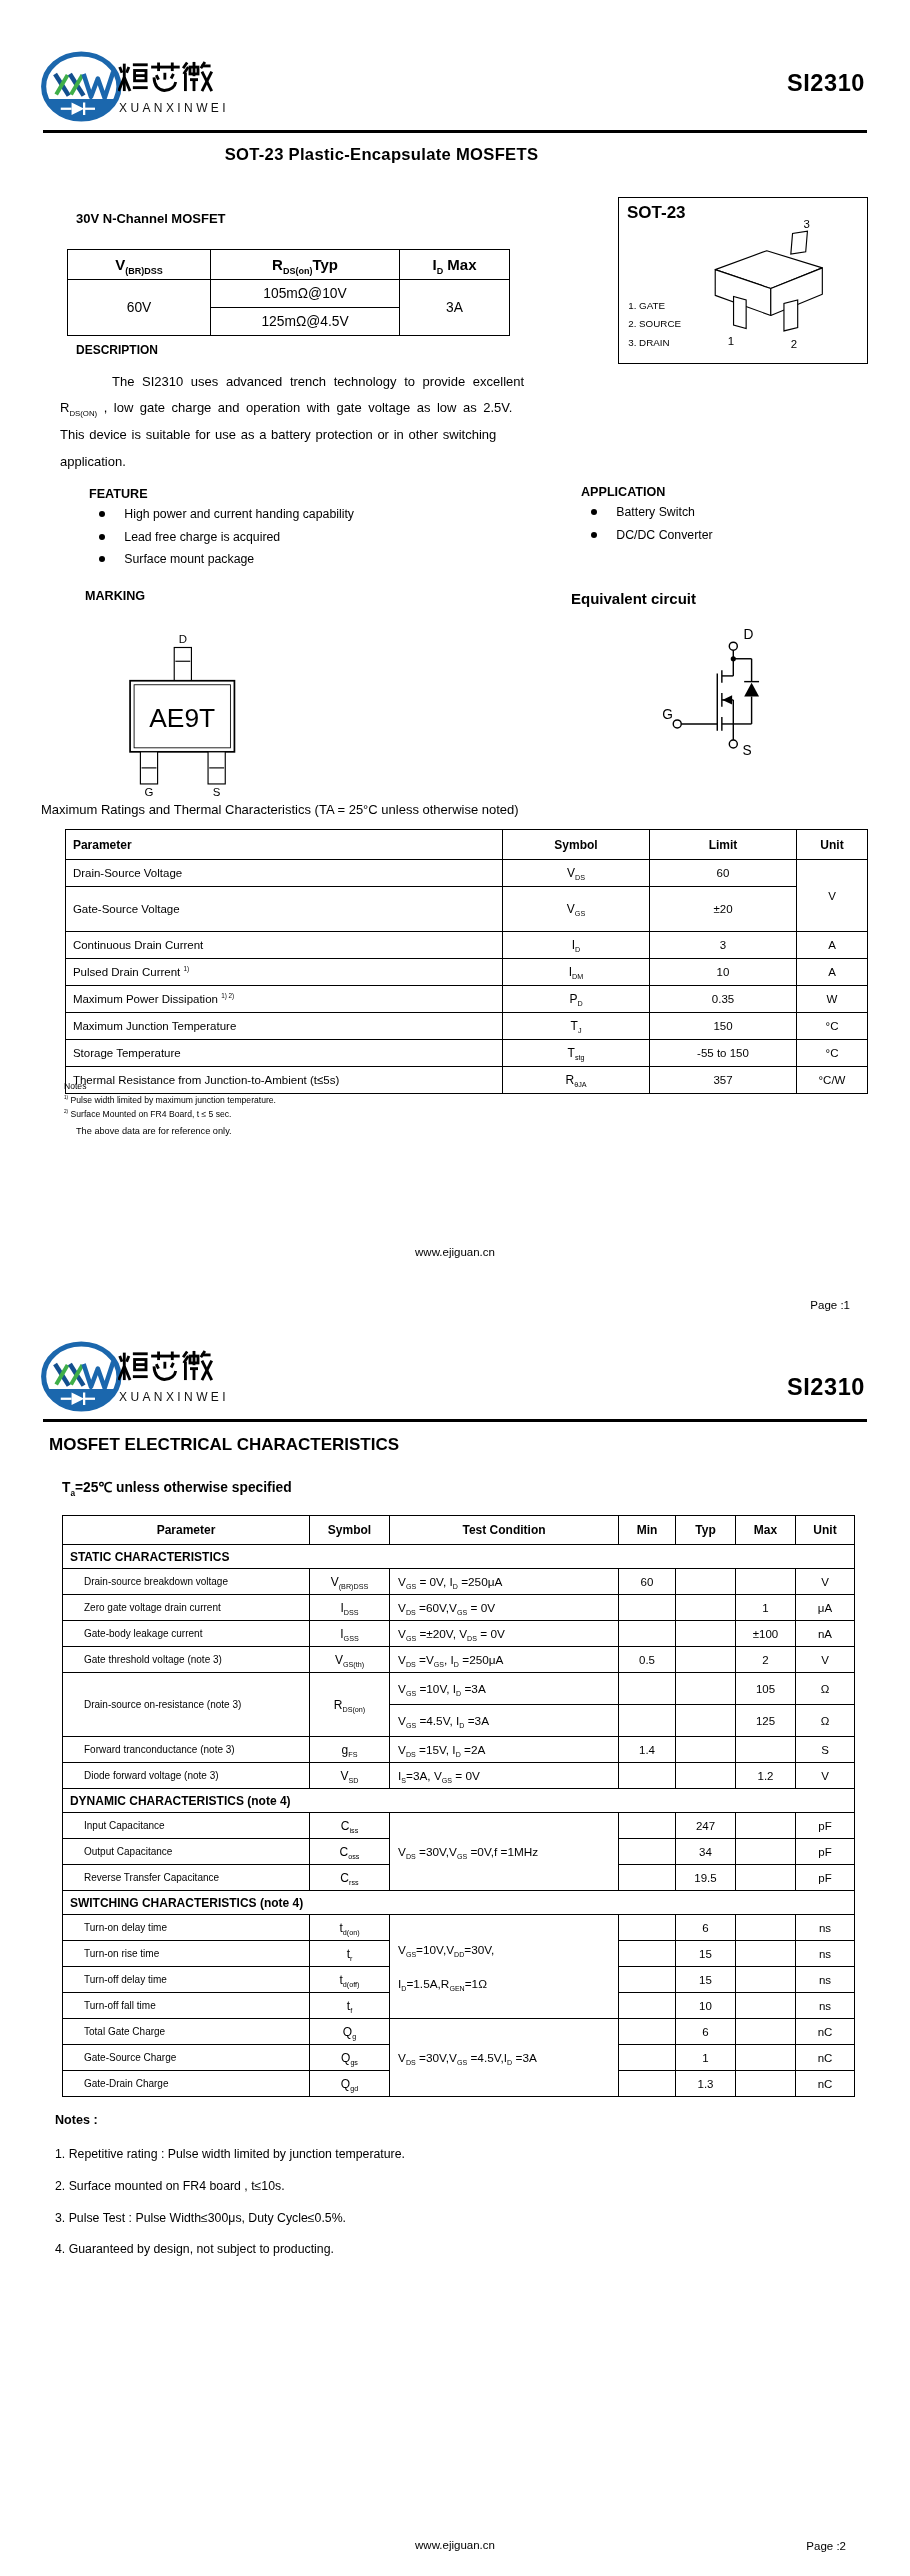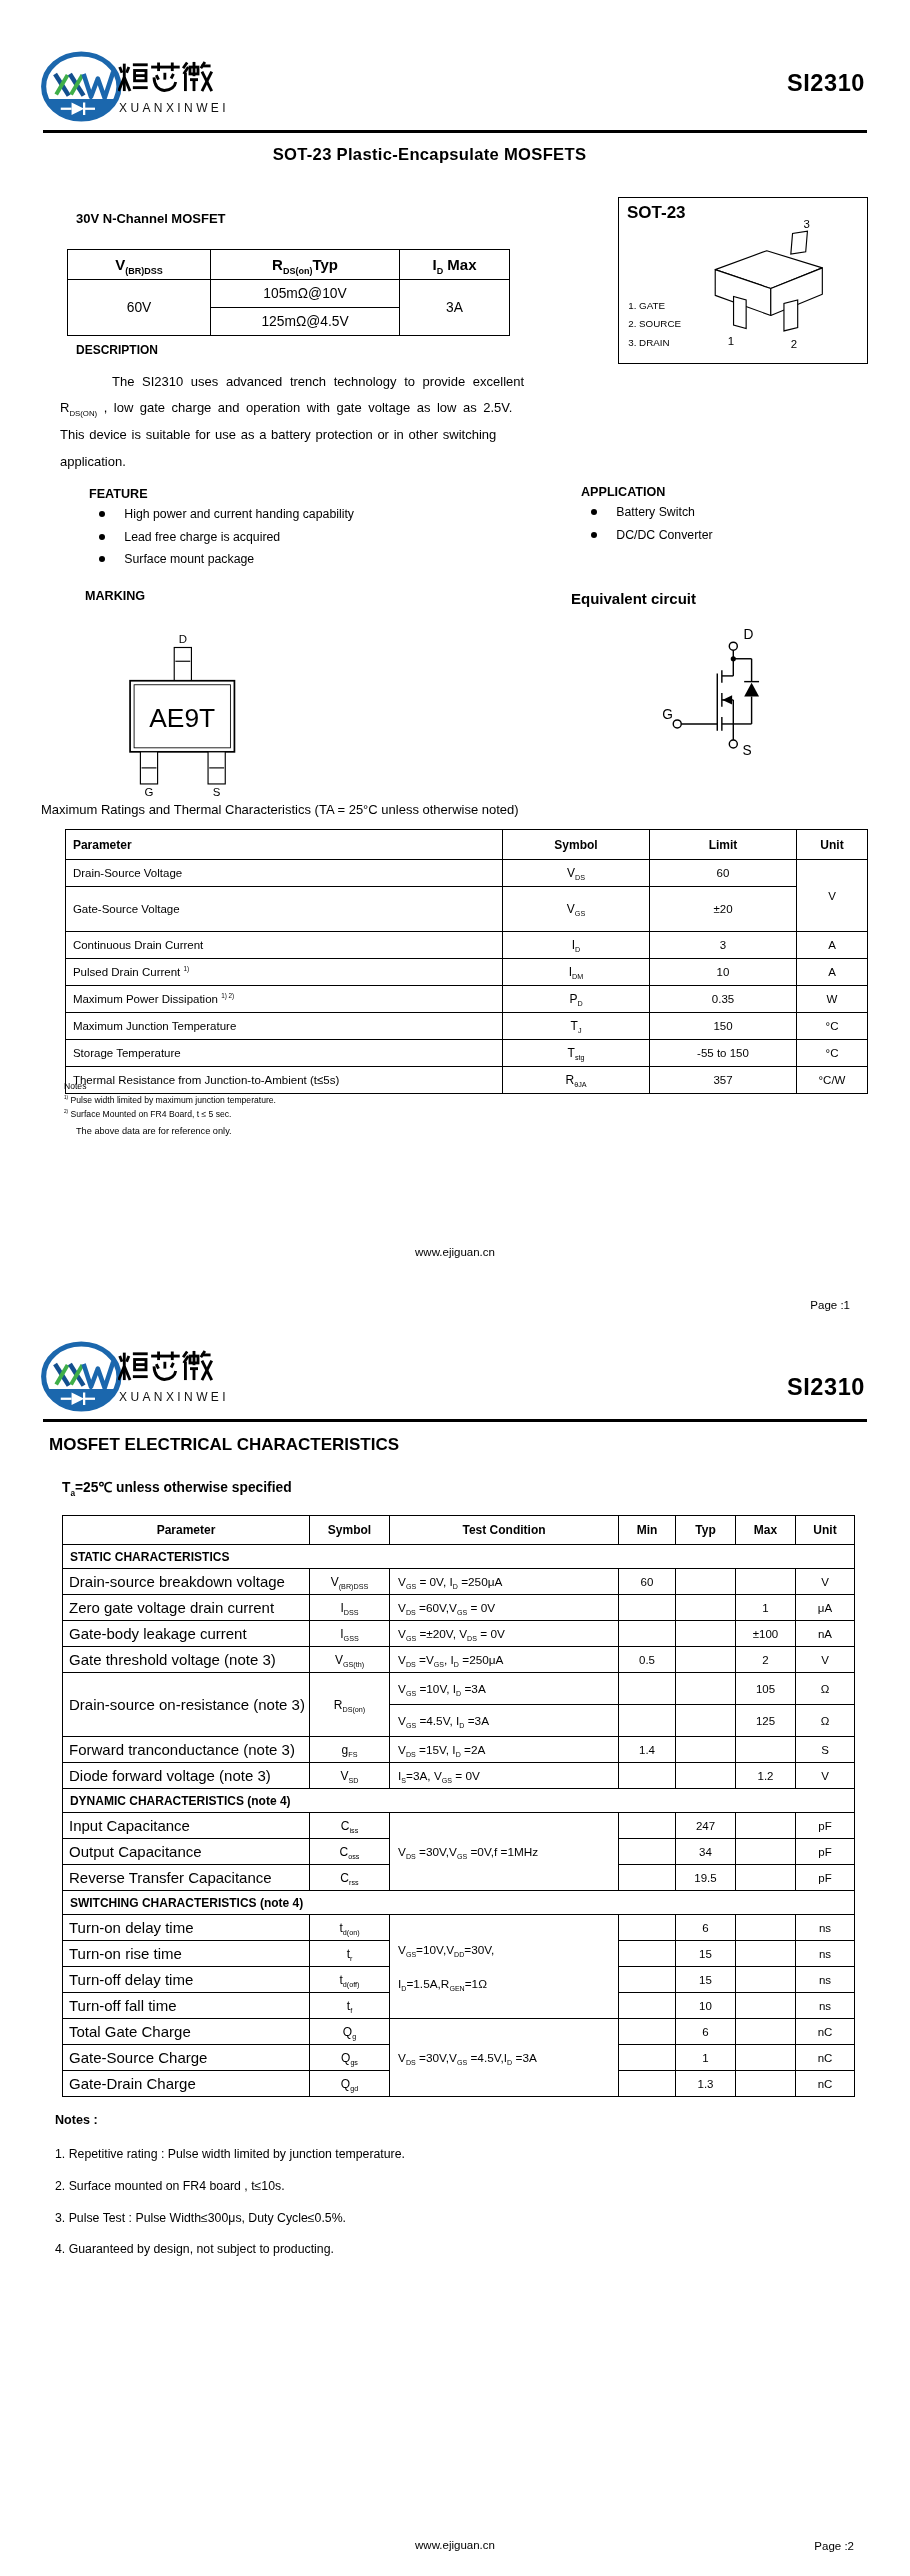--- a/index.html
+++ b/index.html
@@ -38,21 +38,21 @@
   #ratings-table td.cell-param{text-align:left;padding-left:6.9px;}
   #ratings-table td.cell-sym{font-size:12px;}
   .small-notes{font-size:8.6px;line-height:13.8px;}
   .ref-line{font-size:9.2px;}
   .footer-url{font-size:11.5px;text-align:center;}
   .footer-page{font-size:11.5px;}
   
   #elec-table{border-collapse:collapse;table-layout:fixed;border:1.7px solid #000;width:793px;}
   #elec-table th,#elec-table td{border:0.6px solid #000;text-align:center;vertical-align:middle;font-size:11.5px;padding:0 1.7px;}
   #elec-table th{font-size:12px;font-weight:bold;border-bottom:1.7px solid #000;}
-  #elec-table td.cell-param{text-align:left;padding-left:6px;font-size:15px;}
+  #elec-table td.cell-param{text-align:left;padding-left:21px;font-size:10px;}
   #elec-table td.cell-cond{text-align:left;padding-left:8px;font-size:11.8px;}
   #elec-table td.cell-sym{font-size:12px;}
   #elec-table td.section-label{text-align:left;padding-left:6.9px;font-weight:bold;font-size:12px;
      border-top:1.1px solid #000;border-bottom:1.1px solid #000;}
   #elec-table td.cond-two{line-height:34px;}
   .notes2-heading{font-size:12.6px;font-weight:bold;}
   .notes2-item{font-size:12.3px;}
   svg{display:block;}
 </style>
 </head>
@@ -108,21 +108,21 @@
         <line x1="152" y1="5" x2="145" y2="16"></line>
           <line x1="146" y1="12" x2="162" y2="12"></line>
         <line x1="147" y1="22" x2="164" y2="56"></line>
           <line x1="164" y1="22" x2="147" y2="56"></line>
       </g>
     </svg>
     <div class="abs brand-en" style="left:119px;top:101px;">XUANXINWEI</div>
     <div class="abs part-number" style="right:45px;top:70px;">SI2310</div>
     <div class="abs rule" style="left:43px;top:130px;width:824px;"></div>
 
-    <div class="abs doc-title" style="left:0;top:145px;width:763px;margin-left:48px;">SOT-23  Plastic-Encapsulate  MOSFETS</div>
+    <div class="abs doc-title" style="left:0;top:145px;width:763px;">SOT-23  Plastic-Encapsulate  MOSFETS</div>
 
     <div class="abs sec-heading" style="left:76px;top:211px;font-size:13px;">30V N-Channel  MOSFET</div>
 
     <table id="summary-table" class="abs" style="left:67px;top:249px;">
       <colgroup>
           <col style="width:143px">
           <col style="width:189px">
           <col style="width:110px">
         </colgroup>
       <tbody>
@@ -560,17 +560,17 @@
         </tbody>
     </table>
 
     <div class="abs notes2-heading" style="left:55px;top:825px;">Notes :</div>
     <div class="abs notes2-item" style="left:55px;top:859px;">1. Repetitive rating : Pulse width limited by junction temperature.</div>
     <div class="abs notes2-item" style="left:55px;top:891px;">2. Surface mounted on FR4 board , t≤10s.</div>
     <div class="abs notes2-item" style="left:55px;top:923px;">3. Pulse Test : Pulse Width≤300μs, Duty Cycle≤0.5%.</div>
     <div class="abs notes2-item" style="left:55px;top:954px;">4. Guaranteed by design, not subject to producting.</div>
 
     <div class="abs footer-url" style="left:0;top:1251px;width:910px;">www.ejiguan.cn</div>
-    <div class="abs footer-page" style="right:56px;top:1252px;">Page :2</div>
+    <div class="abs footer-page" style="right:64px;top:1252px;">Page :2</div>
   </div>
 
 </div>
 
 
 </body></html>

